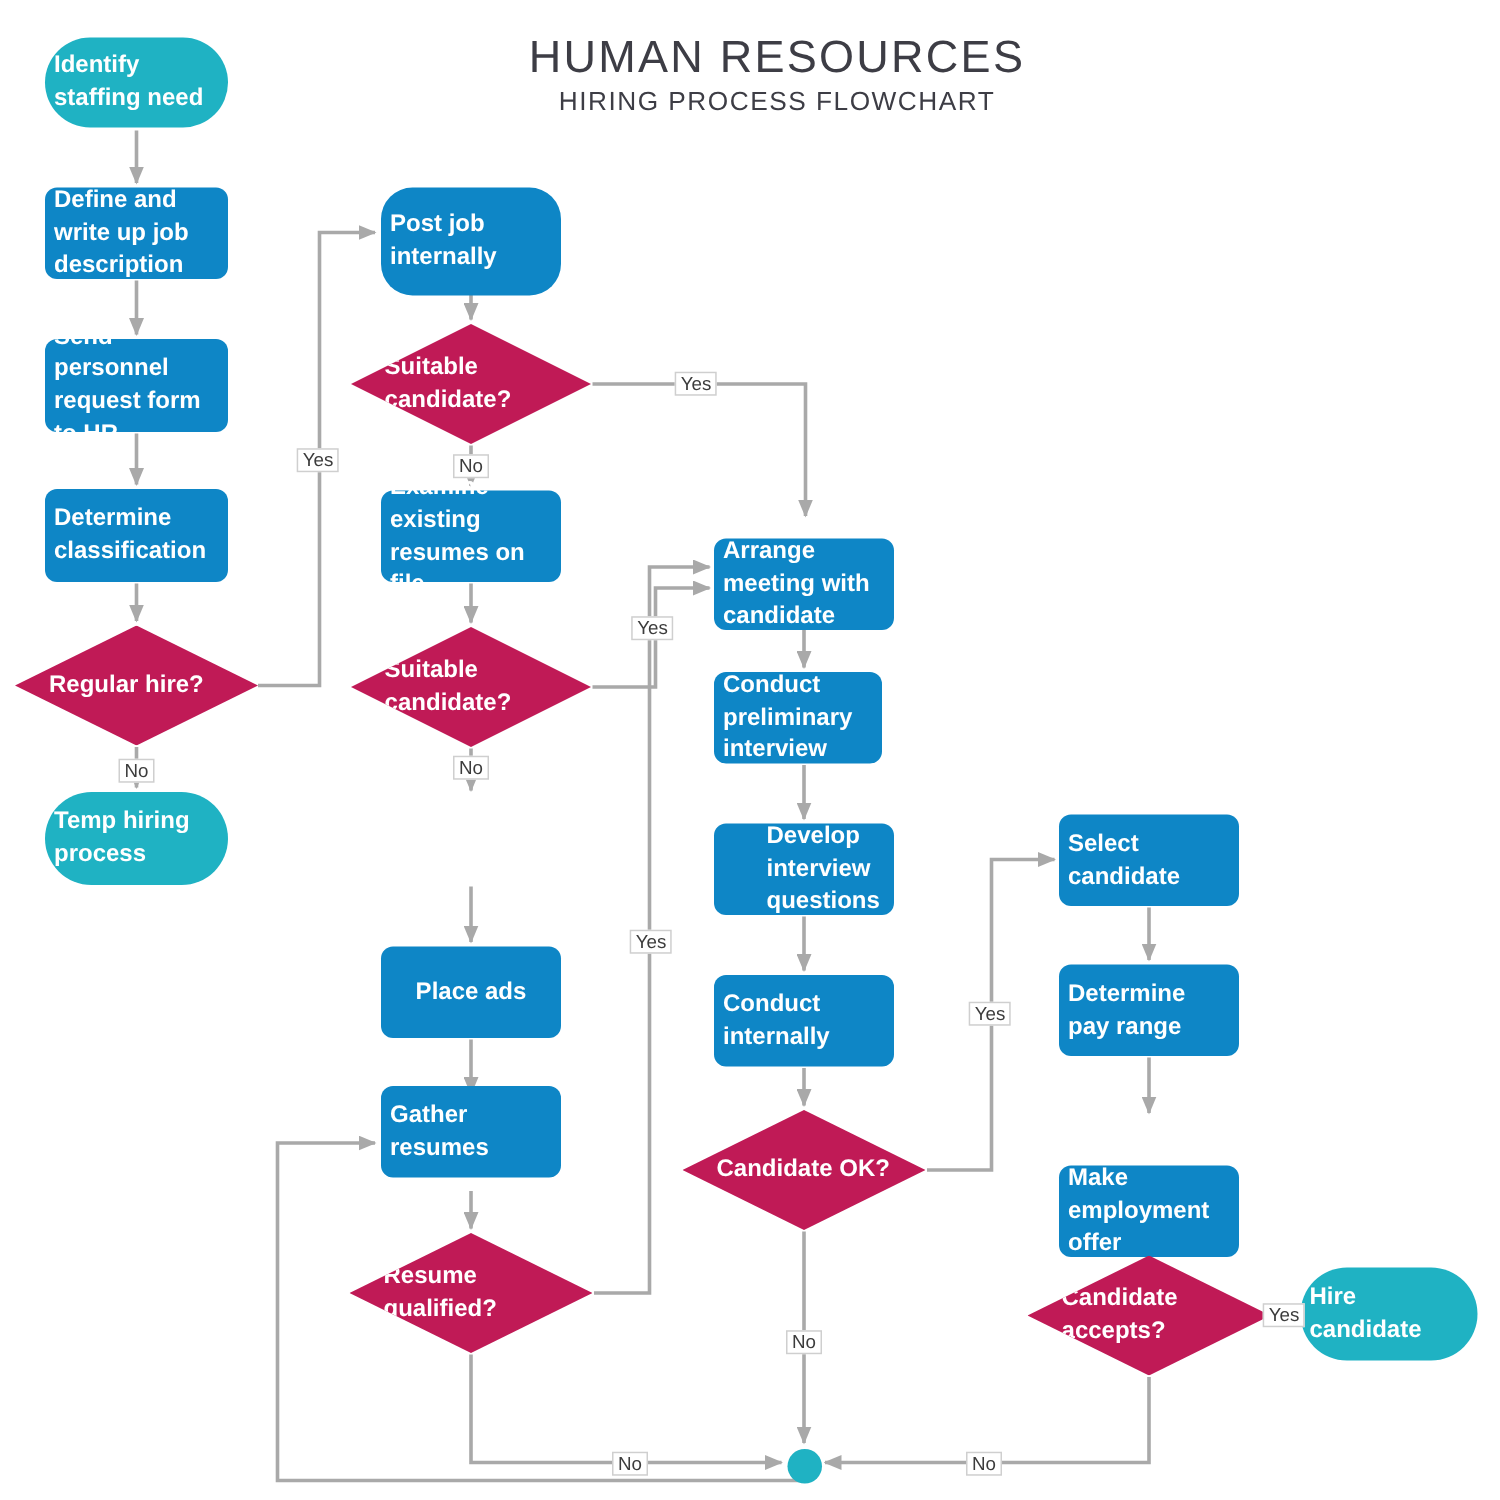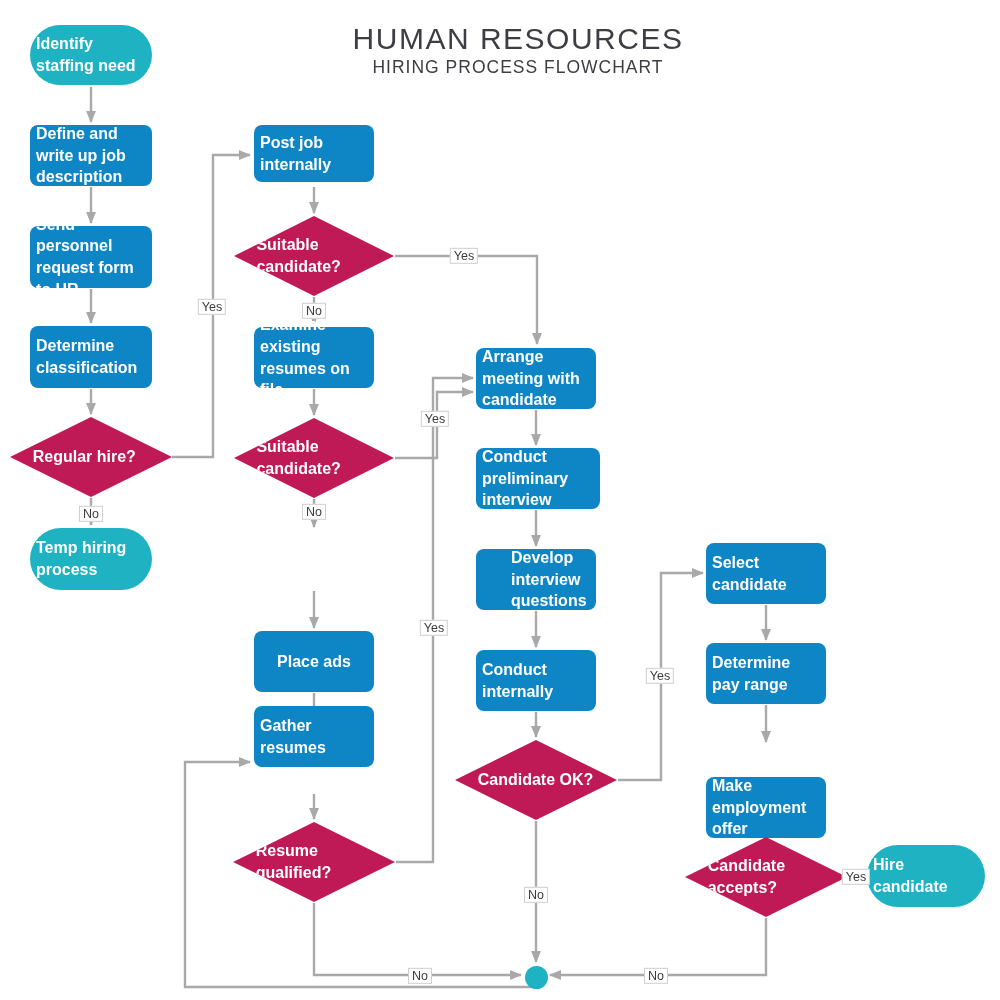--- a/index.html
+++ b/index.html
@@ -90,46 +90,46 @@
   <div class="node process" style="left:30px;top:326px;width:122px;height:62px;">
     <span>Determine classification</span>
   </div>
   <div class="node decision" style="left:10px;top:417px;width:162px;height:80px;">
     <span>Regular hire?</span>
   </div>
   <div class="node terminator" style="left:30px;top:528px;width:122px;height:62px;">
     <span>Temp hiring process</span>
   </div>
 
-  <div class="node process" style="left:254px;top:125px;width:120px;height:57px;">
+  <div class="node process" style="left:254px;top:125px;width:120px;height:72px;border-radius:21px;">
     <span>Post job internally</span>
   </div>
   <div class="node decision" style="left:234px;top:216px;width:160px;height:80px;">
     <span>Suitable candidate?</span>
   </div>
   <div class="node process" style="left:254px;top:327px;width:120px;height:61px;">
     <span>Examine existing resumes on file</span>
   </div>
   <div class="node decision" style="left:234px;top:418px;width:160px;height:80px;">
     <span>Suitable candidate?</span>
   </div>
   <div class="node process" style="left:254px;top:631px;width:120px;height:61px;">
     <span>Place ads</span>
   </div>
-  <div class="node process" style="left:254px;top:706px;width:120px;height:61px;">
+  <div class="node process" style="left:254px;top:724px;width:120px;height:61px;">
     <span>Gather resumes</span>
   </div>
   <div class="node decision" style="left:233px;top:822px;width:162px;height:80px;">
     <span>Resume qualified?</span>
   </div>
 
-  <div class="node process" style="left:476px;top:348px;width:120px;height:61px;">
+  <div class="node process" style="left:476px;top:359px;width:120px;height:61px;">
     <span>Arrange meeting with candidate</span>
   </div>
-  <div class="node process" style="left:476px;top:448px;width:124px;height:61px;">
+  <div class="node process" style="left:476px;top:448px;width:112px;height:61px;">
     <span>Conduct preliminary interview</span>
   </div>
   <div class="node process" style="left:476px;top:549px;width:120px;height:61px;padding-left:35px;">
     <span>Develop interview questions</span>
   </div>
   <div class="node process" style="left:476px;top:650px;width:120px;height:61px;">
     <span>Conduct internally</span>
   </div>
   <div class="node decision" style="left:455px;top:740px;width:162px;height:80px;">
     <span>Candidate OK?</span>

